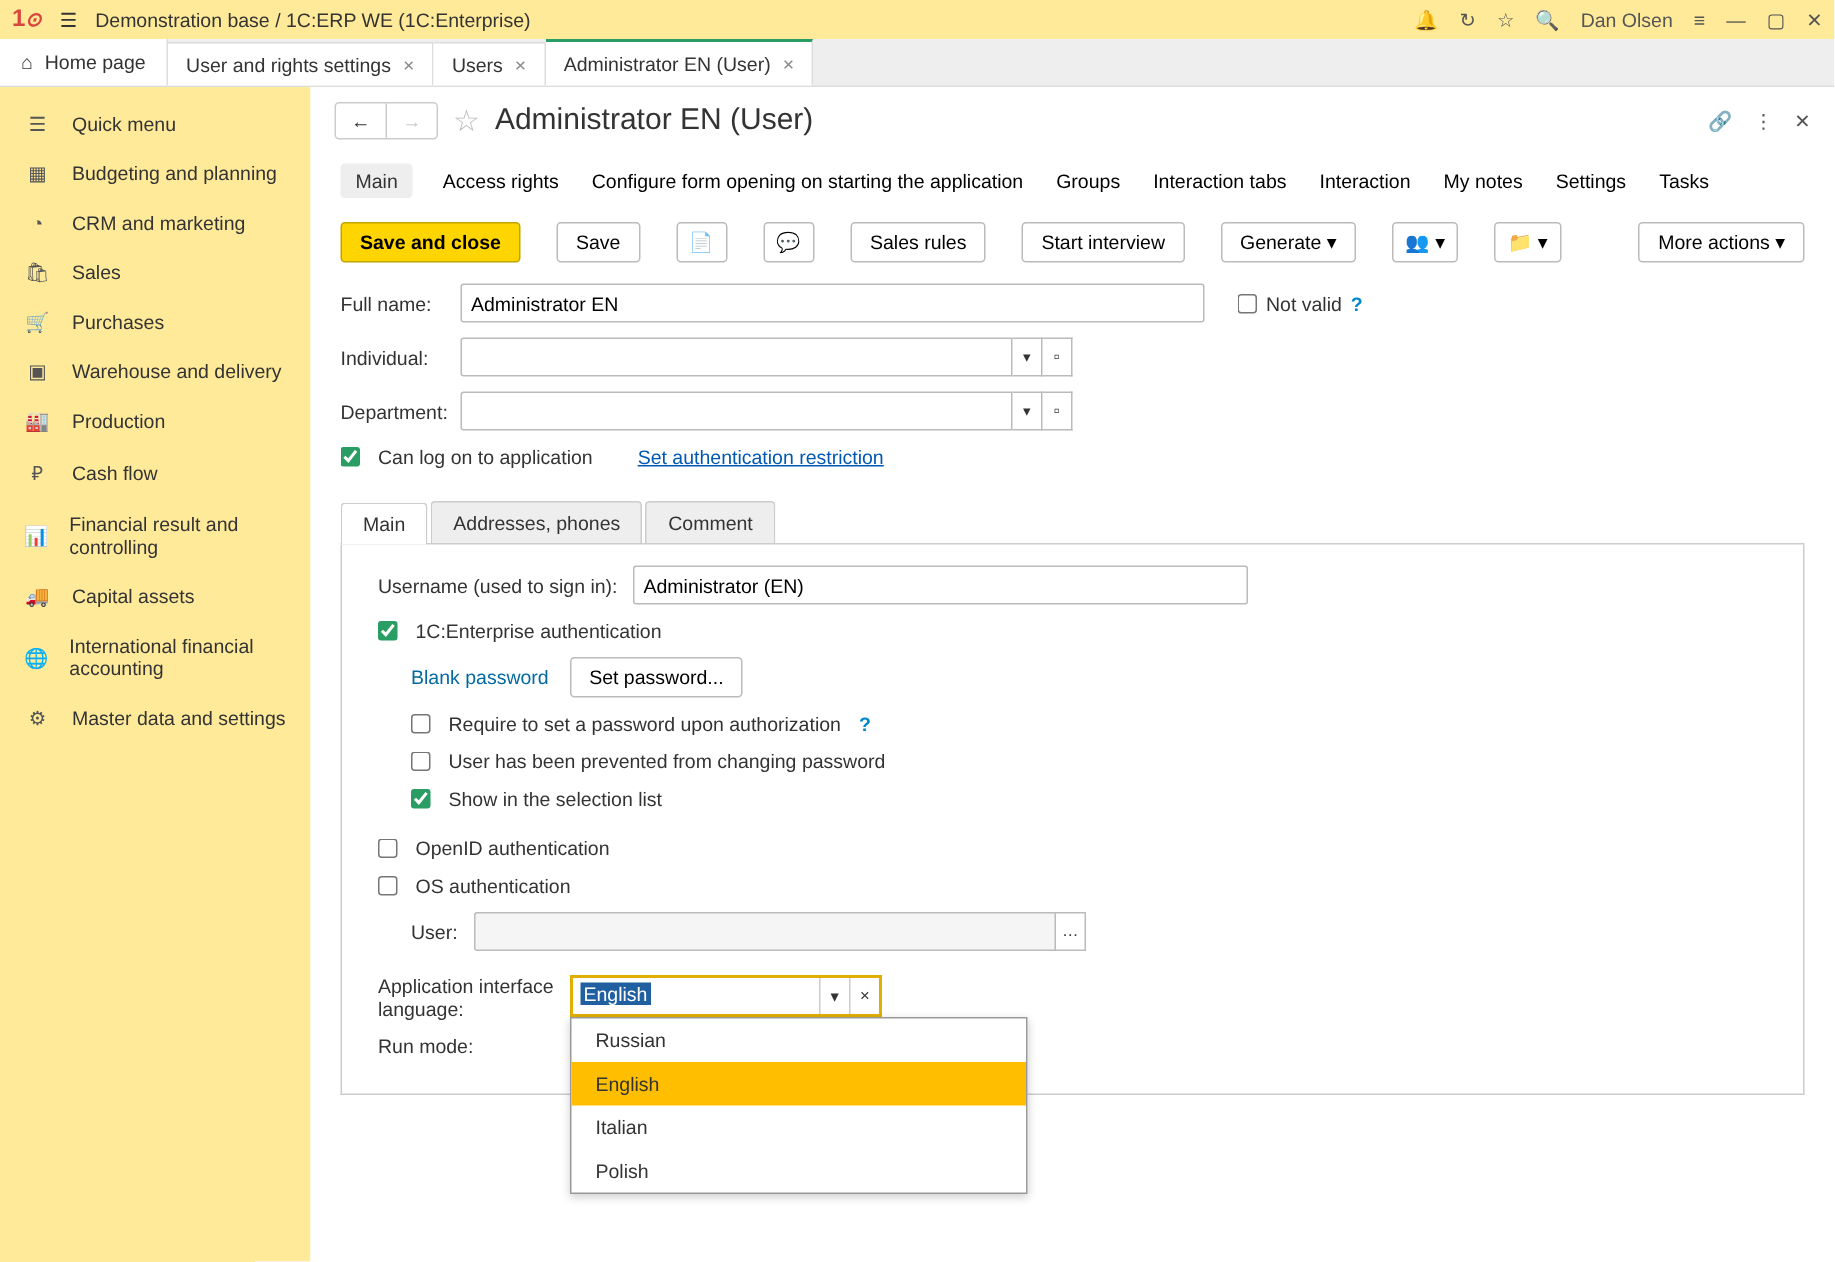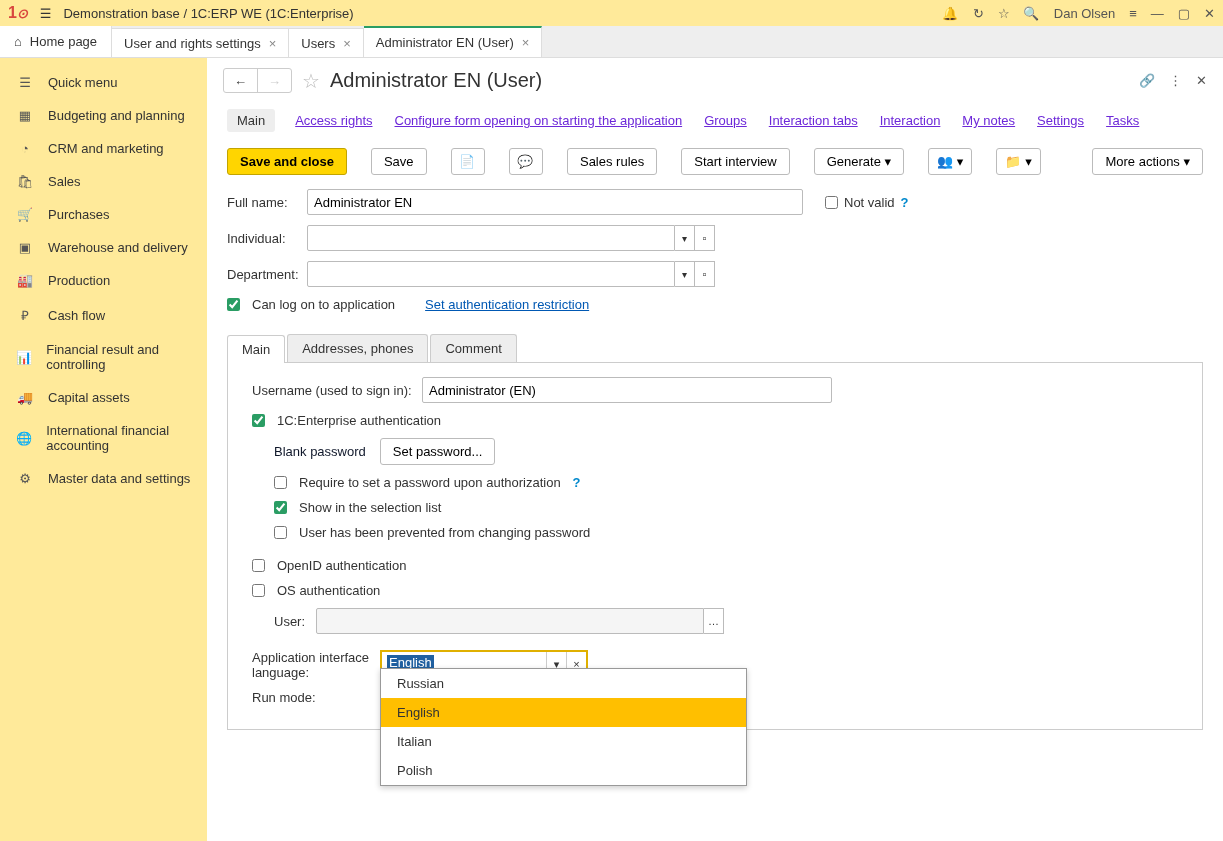--- a/index.html
+++ b/index.html
@@ -18,21 +18,21 @@
 .side-item .sico{width:18px;display:flex;justify-content:center;color:#555}
 .content{flex:1;background:#fff;overflow:auto;padding:0}
 .page-hdr{display:flex;align-items:center;padding:10px 16px;gap:10px}
 .nav-btns{display:flex;border:1px solid #ccc;border-radius:3px}
 .nav-btns span{padding:4px 10px;border-right:1px solid #ccc}
 .nav-btns span:last-child{border-right:none}
 .star{color:#bbb;font-size:20px}
 .page-title{font-size:20px;font-weight:normal}
 .hdr-right{margin-left:auto;display:flex;gap:14px;color:#555}
 .nav-links{display:flex;gap:18px;padding:6px 20px;align-items:center}
-.nav-links span{color:#6d28d9;text-decoration:underline;cursor:pointer;padding:4px 2px;font-size:13px}
+.nav-links span{color:#000000;cursor:pointer;padding:4px 2px;font-size:13px}
 .nav-links span.sel{background:#eee;color:#333;text-decoration:none;padding:4px 10px;border-radius:3px}
 .toolbar{display:flex;gap:24px;padding:10px 20px;align-items:center}
 .btn{border:1px solid #bbb;background:#fff;padding:5px 12px;border-radius:3px;cursor:pointer;font-size:13px}
 .btn-primary{background:#ffd500;border-color:#c2a400;font-weight:bold}
 .btn-ico{border:1px solid #bbb;background:#fff;padding:5px 8px;border-radius:3px;cursor:pointer}
 .form{padding:4px 20px}
 .row{display:flex;align-items:center;margin-bottom:10px;gap:6px}
 .lbl{width:74px;font-size:13px}
 .lbl-wide{width:164px}
 .txt{border:1px solid #bbb;padding:4px 6px;height:26px;border-radius:2px;font-size:13px}
@@ -42,27 +42,27 @@
 .combo .ext{border:1px solid #bbb;border-left:none;width:20px;display:flex;align-items:center;justify-content:center;font-size:11px;cursor:pointer}
 .chk{display:flex;align-items:center;gap:12px}
 .chk input{accent-color:#2a9d64}
 .link{color:#0058b3;text-decoration:underline;cursor:pointer}
 .help{color:#0088cc;font-weight:bold;cursor:pointer}
 .tabs{display:flex;border-bottom:1px solid #ccc;margin:8px 20px 0}
 .tabs .t{border:1px solid #ccc;border-bottom:none;padding:6px 14px;background:#eee;margin-right:2px;border-top-left-radius:3px;border-top-right-radius:3px;cursor:pointer;font-size:13px}
 .tabs .t.act{background:#fff;position:relative;top:1px}
 .subform{padding:14px 24px;border:1px solid #ccc;border-top:none;margin:0 20px 20px}
 .indent{margin-left:22px}
-.olive{color:#0f172a}
+.olive{color:#0369a1}
 .lang-wrap{position:relative}
 .lang-box{border:2px solid #e0b000;display:flex;height:28px;width:208px}
 .lang-box .val{flex:1;background:#fff;padding:3px 5px}
 .lang-box .val span{background:#2060a0;color:#fff;padding:0 2px}
 .lang-box .dd,.lang-box .clr{width:20px;border-left:1px solid #ccc;display:flex;align-items:center;justify-content:center;cursor:pointer;font-size:11px}
-.dropdown{position:absolute;left:0;top:18px;width:367px;border:1px solid #999;background:#fff;box-shadow:0 2px 6px rgba(0,0,0,0.2);z-index:10}
+.dropdown{position:absolute;left:0;top:28px;width:305px;border:1px solid #999;background:#fff;box-shadow:0 2px 6px rgba(0,0,0,0.2);z-index:10}
 .dropdown .opt{padding:7px 16px;cursor:pointer}
 .dropdown .opt.hl{background:#ffbf00}
 </style>
 </head>
 <body>
 
 <div class="topbar">
   <span class="logo">1<span style="font-style:italic">⊙</span></span>
   <span style="cursor:pointer">☰</span>
   <span>Demonstration base / 1C:ERP WE  (1C:Enterprise)</span>
@@ -240,26 +240,26 @@
       <div class="row indent" style="gap:14px">
         <span class="olive">Blank password</span>
         <button class="btn">Set password...</button>
       </div>
       <div class="row chk indent">
         <input type="checkbox" style="">
         <span>Require to set a password upon authorization</span>
         <span class="help">?</span>
       </div>
       <div class="row chk indent">
+        <input type="checkbox" style="">
+        <span>User has been prevented from changing password</span>
+      </div>
+      <div class="row chk indent">
         <input type="checkbox" checked="" style="">
         <span>Show in the selection list</span>
-      </div>
-      <div class="row chk indent">
-        <input type="checkbox" style="">
-        <span>User has been prevented from changing password</span>
       </div>
       <div class="row chk" style="margin-top:18px">
         <input type="checkbox" style="">
         <span>OpenID authentication</span>
       </div>
       <div class="row chk">
         <input type="checkbox" style="">
         <span>OS authentication</span>
       </div>
       <div class="row indent">

